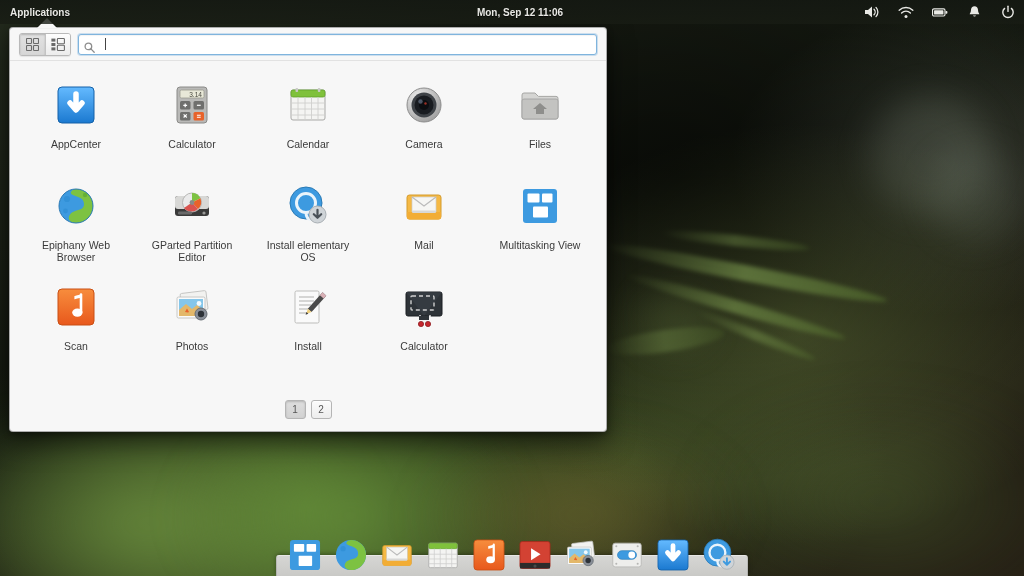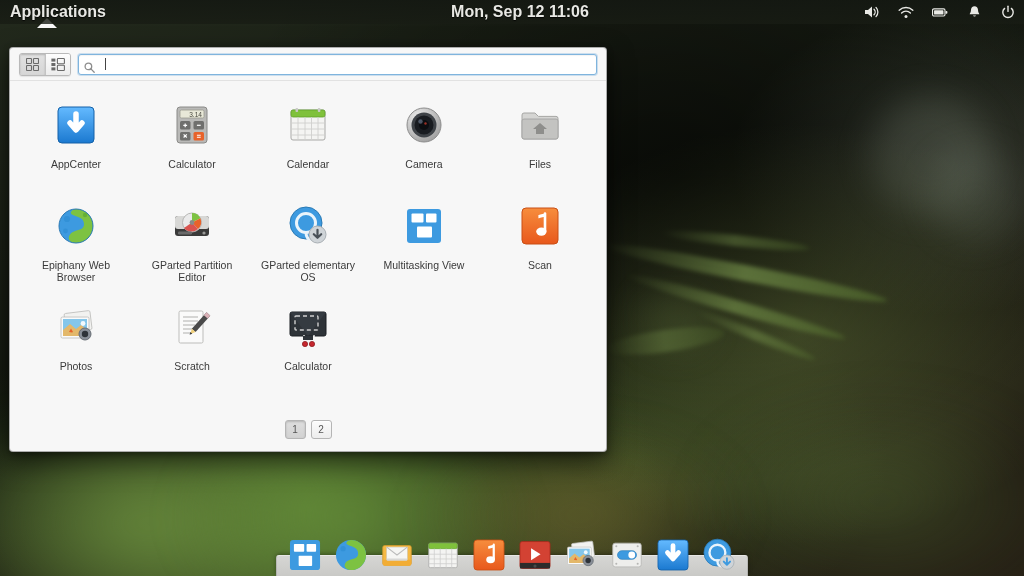--- a/index.html
+++ b/index.html
@@ -31,37 +31,36 @@
   .wp-dark-veil {
     position:absolute; inset:0;
     background:radial-gradient(ellipse 620px 420px at 66% 30%, rgba(0,0,0,0.55), rgba(0,0,0,0) 75%);
   }
 
   
   #panel {
     position:absolute; top:0; left:0; width:1024px; height:24px; z-index:40;
     background:linear-gradient(180deg, rgba(20,24,18,0.88), rgba(24,28,20,0.80));
     display:flex; align-items:center;
-    font-size:16px; font-weight:bold; color:#e8e8e4;
+    font-size:10px; font-weight:bold; color:#e8e8e4;
     text-shadow:0 1px 1px rgba(0,0,0,0.8);
   }
   #panel .app-menu { padding:0 10px; cursor:default; }
   #panel .clock { position:absolute; left:16px; right:0; text-align:center; font-weight:bold; }
   #panel .tray { position:absolute; right:8px; display:flex; align-items:center; gap:18px; }
   #panel .tray .ticon { width:16px; height:16px; display:flex; align-items:center; justify-content:center; }
   #panel svg { display:block; }
 
   
   #slingshot {
     position:absolute; left:9px; top:27px; width:598px; height:405px; z-index:30;
     background:#f7f7f7;
     border-radius:4px;
     border:1px solid rgba(0,0,0,0.30);
     box-shadow:0 10px 26px rgba(0,0,0,0.55), 0 2px 6px rgba(0,0,0,0.35);
-    margin-top:20px;
   }
   #ss-pointer {
     position:absolute; left:37px; top:18px; width:0; height:0; z-index:31;
     border-left:10px solid transparent; border-right:10px solid transparent;
     border-bottom:10px solid #f7f7f7;
     filter:drop-shadow(0 -1px 1px rgba(0,0,0,0.35));
   }
   #ss-top {
     height:33px; display:flex; align-items:center; gap:7px; padding:0 9px;
     border-bottom:1px solid #e2e2e2;
@@ -361,23 +360,35 @@
       <div class="ico">
         <svg width="48" height="48" viewBox="0 0 48 48">
           <circle cx="22" cy="21" r="16" fill="#3d9ae0"></circle>
           <circle cx="22" cy="21" r="16" fill="none" stroke="#2a7ab5" stroke-width="1"></circle>
           <circle cx="22" cy="21" r="9.5" fill="none" stroke="#eaf4fb" stroke-width="3"></circle>
           <path d="M22 30.5c0 5 2.5 7 6 7" stroke="#eaf4fb" stroke-width="3" fill="none" stroke-linecap="round"></path>
           <circle cx="33.5" cy="32.5" r="8.5" fill="#cfd4d8" stroke="#a8aeb3" stroke-width="1"></circle>
           <path d="M33.5 27.8v7.6M29.8 32.2l3.7 3.6 3.7-3.6" stroke="#4a5158" stroke-width="2.2" fill="none" stroke-linecap="round" stroke-linejoin="round"></path>
         </svg>
       </div>
-      <div class="lbl">GParted elementary OS</div>
-    </div>
-
+      <div class="lbl">Install elementary OS</div>
+    </div>
+
+    <div class="app">
+      <div class="ico">
+        <svg width="48" height="48" viewBox="0 0 48 48">
+          <rect x="7" y="13" width="34" height="24" rx="2.5" fill="#f5b945" stroke="#d49b2c" stroke-width="1"></rect>
+          <rect x="12" y="15" width="24" height="15" fill="#f6f6f4" stroke="#ccc" stroke-width="0.7"></rect>
+          <path d="M12 15l12 9 12-9" fill="none" stroke="#bbb" stroke-width="1.2"></path>
+          <path d="M7 30h34v5a2.5 2.5 0 0 1-2.5 2.5h-29A2.5 2.5 0 0 1 7 35z" fill="#f2ad35"></path>
+          <rect x="12" y="28.4" width="24" height="2.6" rx="1" fill="#d8d8d6"></rect>
+        </svg>
+      </div>
+      <div class="lbl">Mail</div>
+    </div>
 
     <div class="app">
       <div class="ico">
         <svg width="48" height="48" viewBox="0 0 48 48">
           <rect x="7" y="7" width="34" height="34" rx="3" fill="#3d9ae0"></rect>
           <rect x="11.5" y="11.5" width="12" height="9" rx="1" fill="#fff"></rect>
           <rect x="26" y="11.5" width="10.5" height="9" rx="1" fill="#fff"></rect>
           <rect x="17" y="24.5" width="15" height="11" rx="1" fill="#fff"></rect>
         </svg>
       </div>
@@ -430,21 +441,21 @@
             <line x1="15" y1="30" x2="24" y2="30"></line>
           </g>
           <g transform="rotate(42 28 24)">
             <rect x="26" y="6" width="5" height="22" fill="#4a4a4a"></rect>
             <rect x="26" y="6" width="5" height="4" fill="#d9b0b6"></rect>
             <path d="M26 28l2.5 5 2.5-5z" fill="#f0cf7a"></path>
             <path d="M27.2 31.5l1.3 2.6 1.3-2.6z" fill="#3a3a3a"></path>
           </g>
         </svg>
       </div>
-      <div class="lbl">Scratch</div>
+      <div class="lbl">Install</div>
     </div>
 
     <div class="app">
       <div class="ico">
         <svg width="48" height="48" viewBox="0 0 48 48">
           <rect x="6" y="9" width="36" height="24" rx="2" fill="#2e3338" stroke="#1b1f23" stroke-width="1"></rect>
           <path d="M6 9h36L24 33z" fill="#3c4248" opacity="0.55"></path>
           <g stroke="#cfcfcf" stroke-width="1.4" stroke-dasharray="4 3" fill="none">
             <rect x="11" y="13" width="23" height="14" rx="1"></rect>
           </g>

